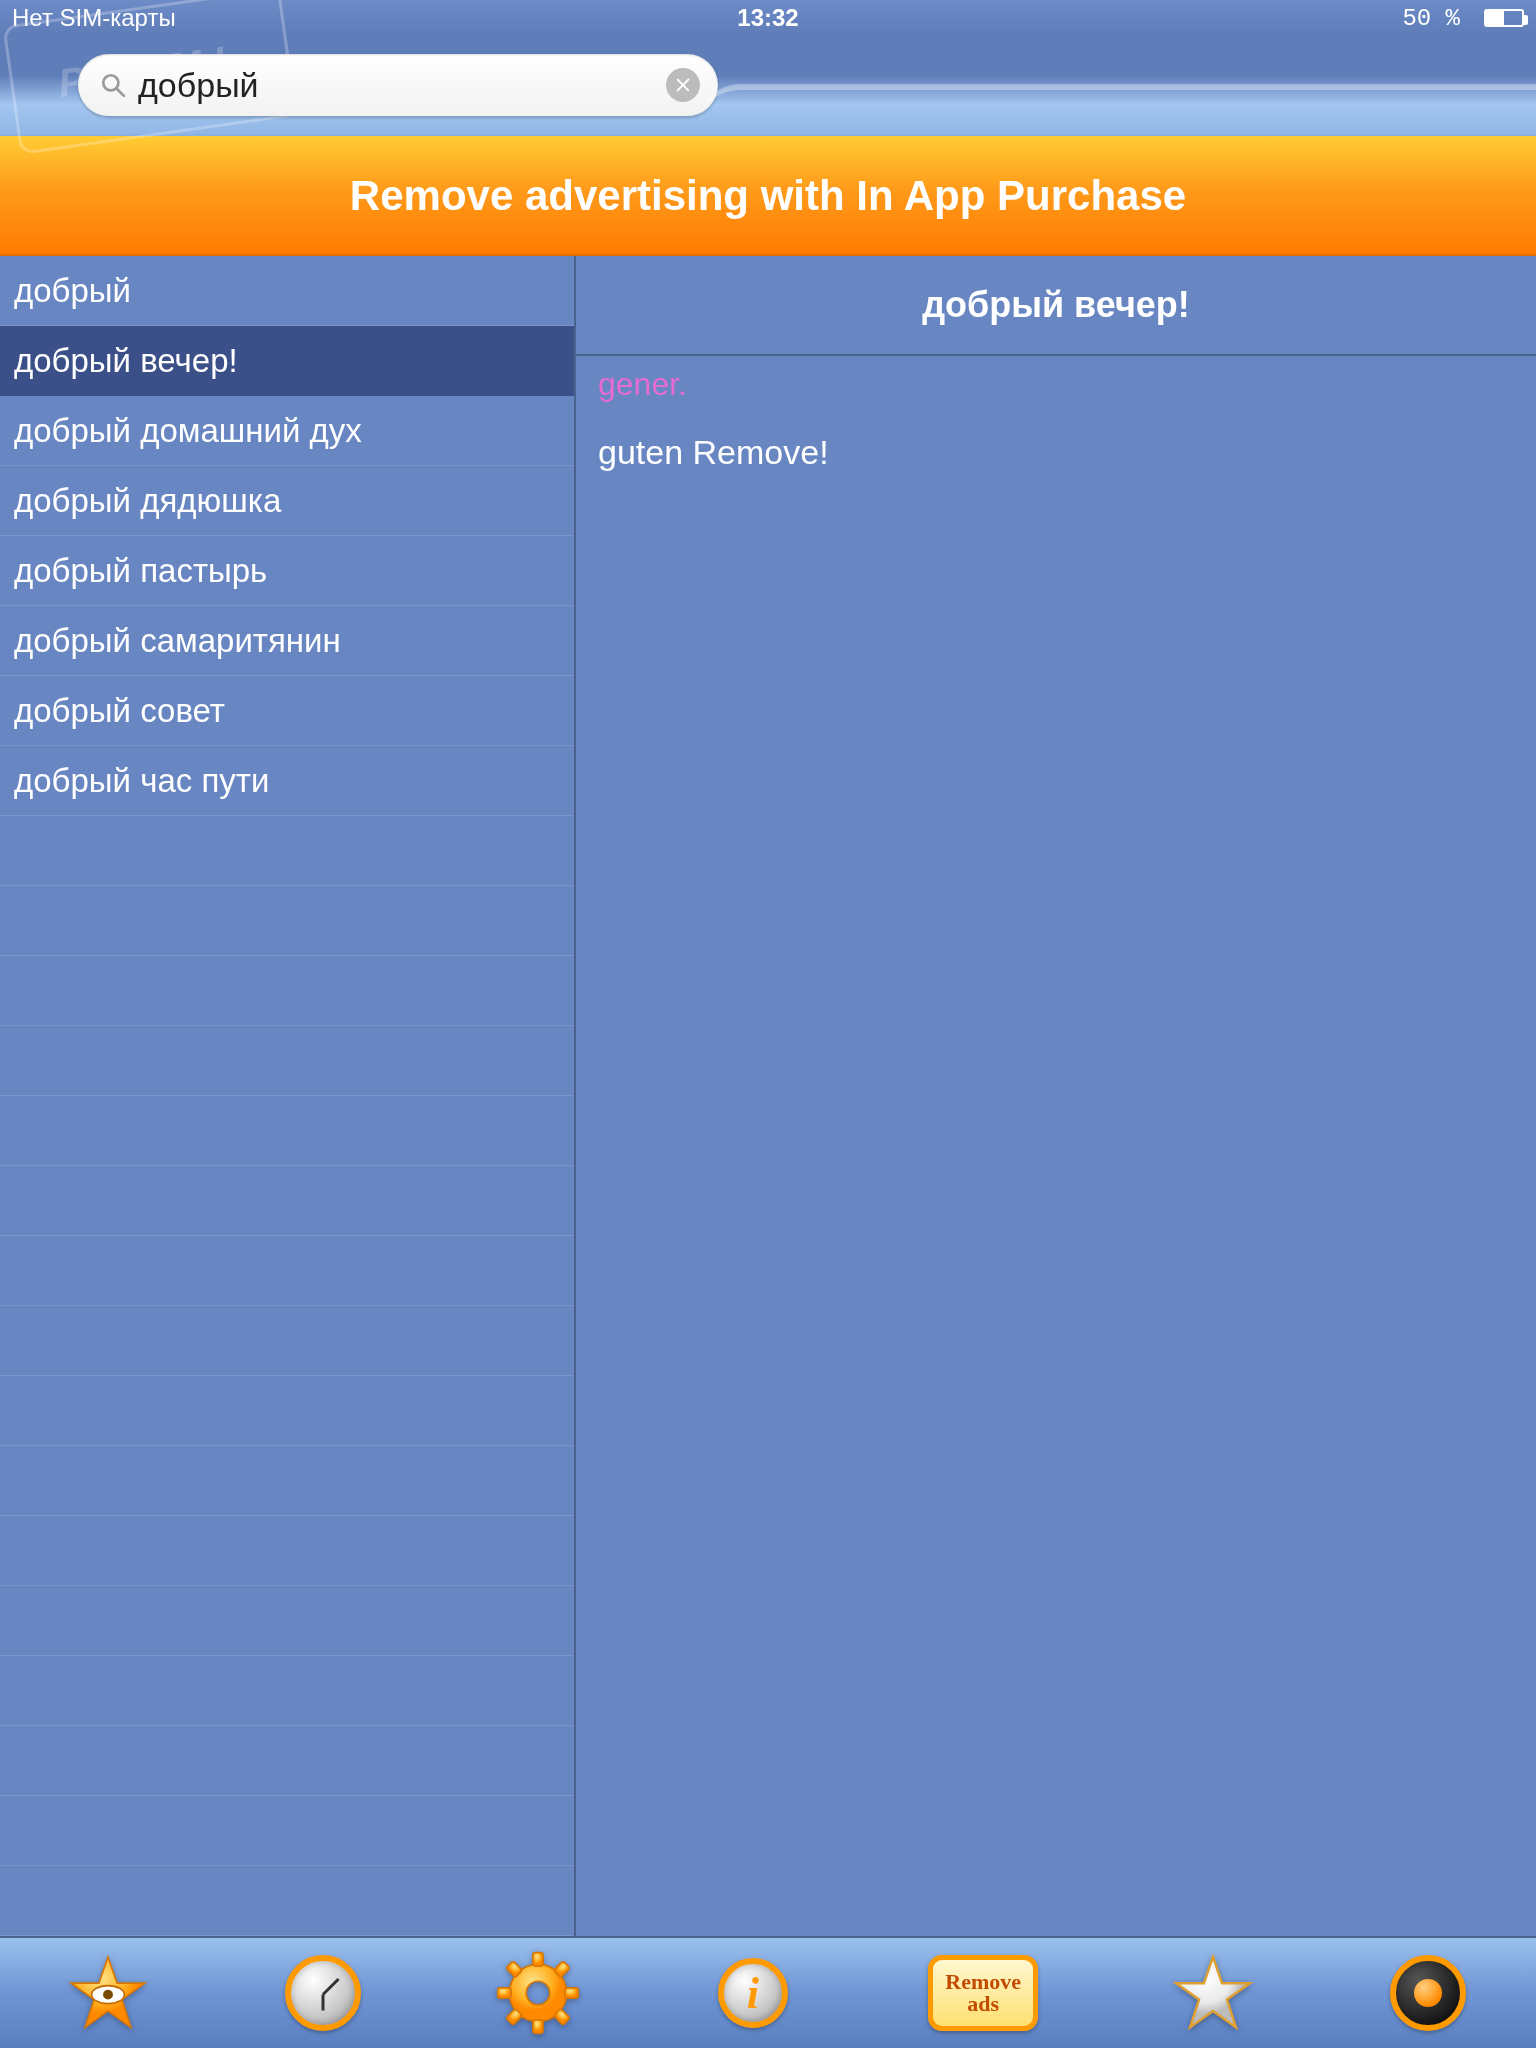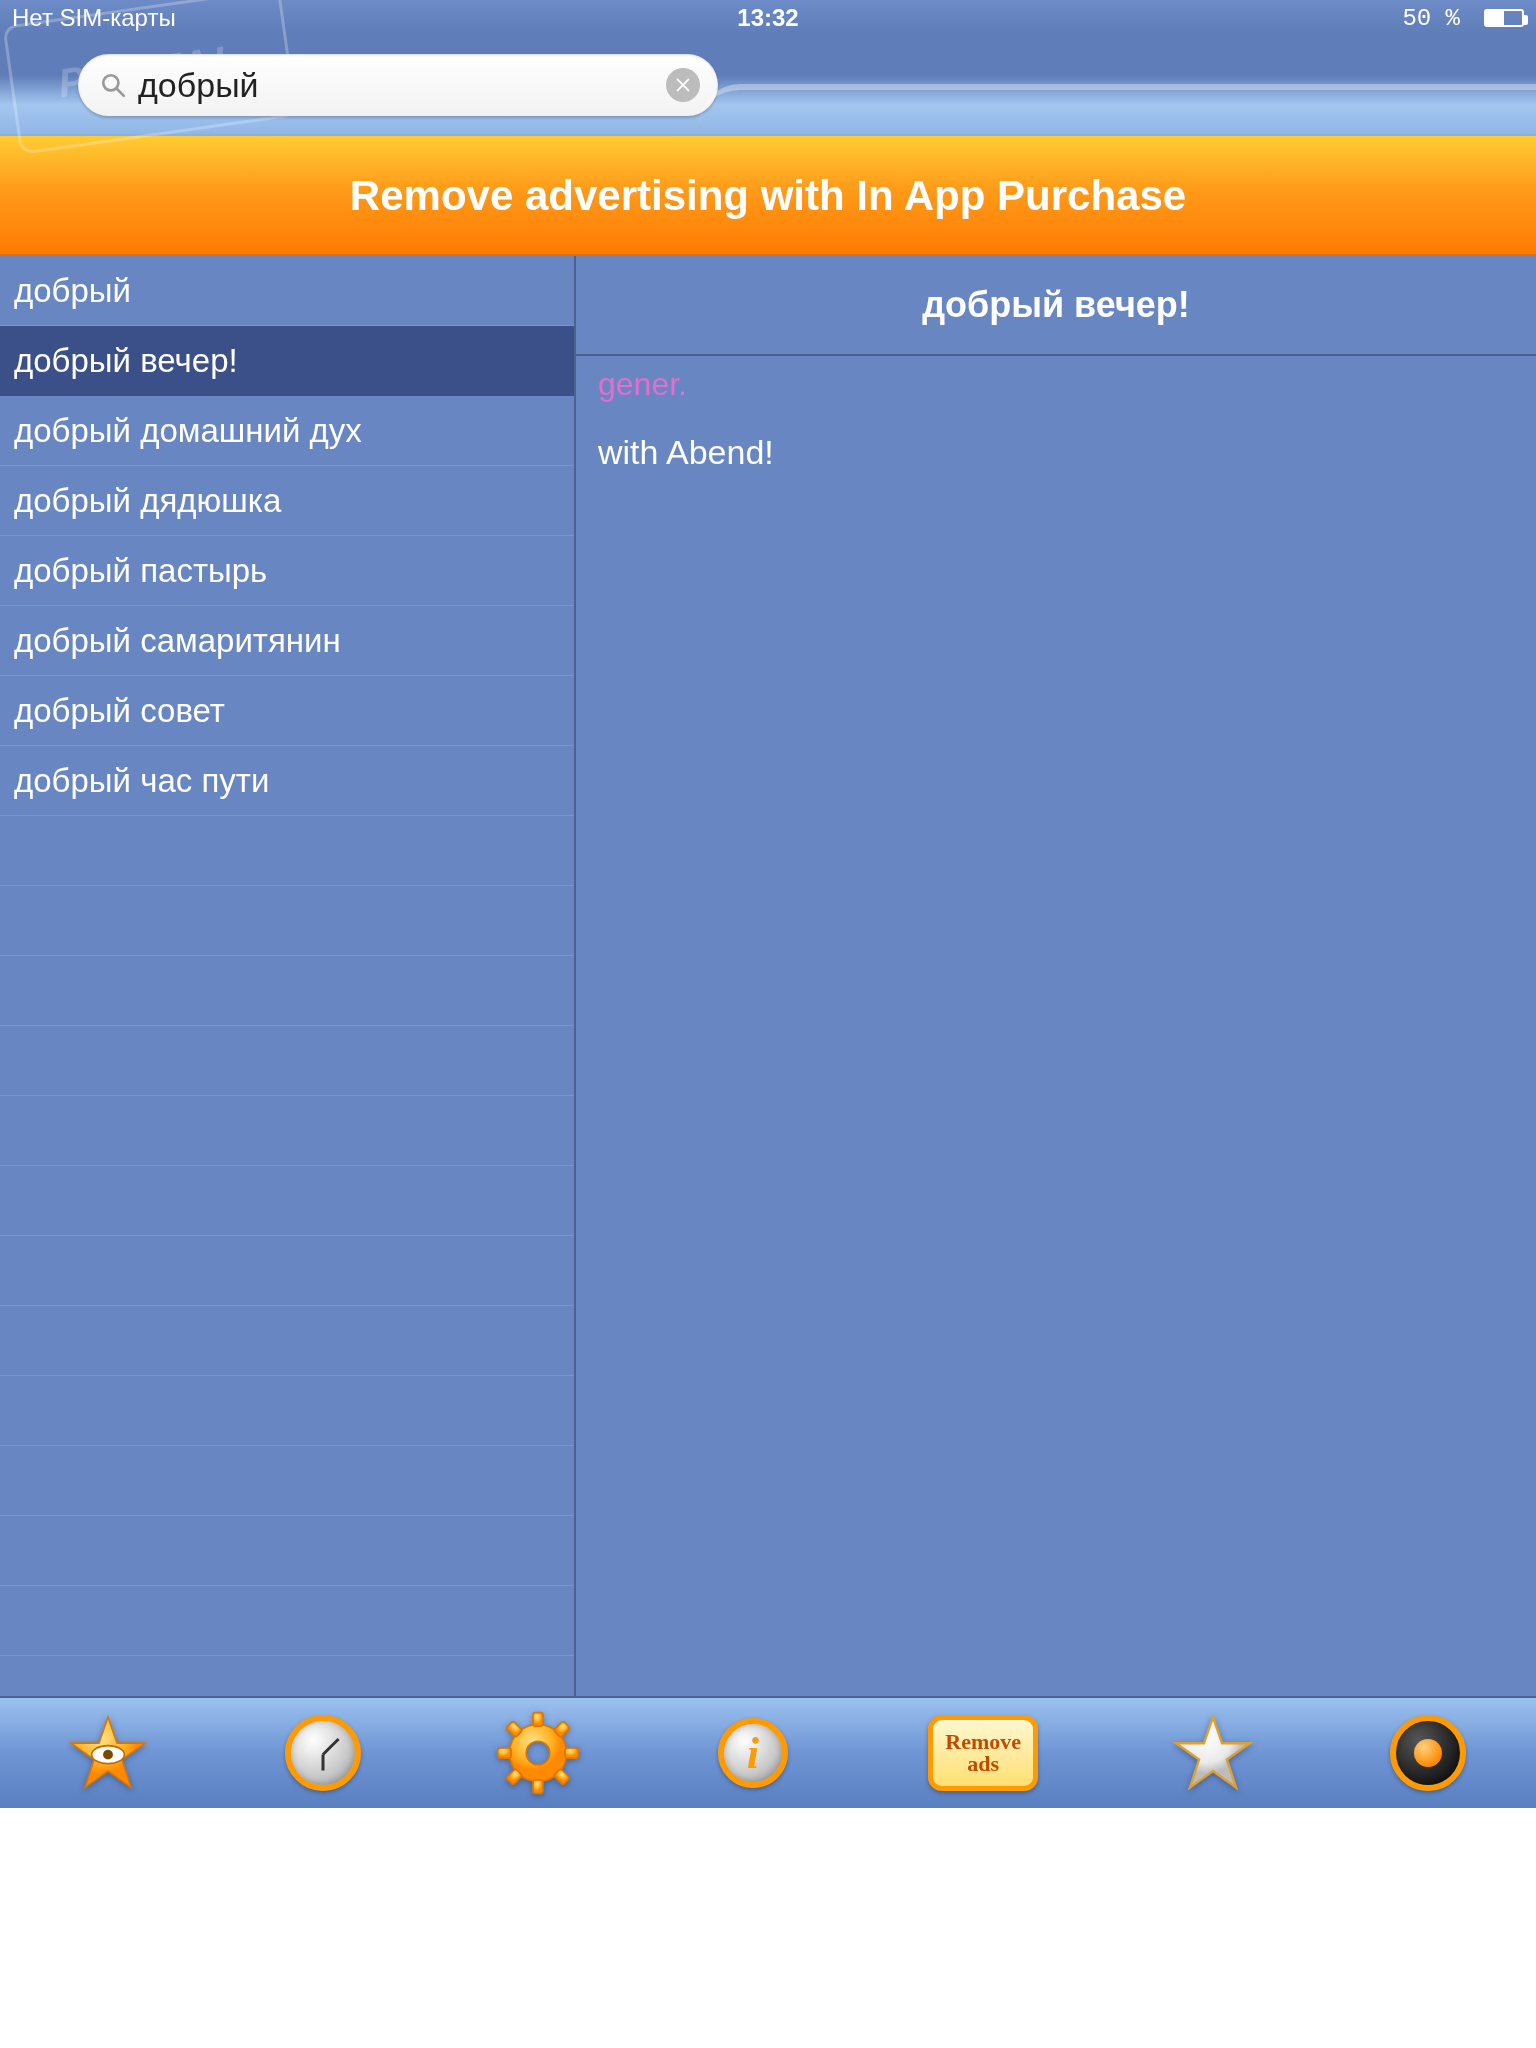--- a/index.html
+++ b/index.html
@@ -1,17 +1,17 @@
 <!DOCTYPE html>
 <html><head>
 <meta charset="utf-8">
 <style>
   * { margin: 0; padding: 0; box-sizing: border-box; }
   html, body { width: 1536px; height: 2048px; overflow: hidden; font-family: -apple-system, Helvetica, Arial, sans-serif; }
-  .root { width: 1536px; height: 1808px; display: flex; flex-direction: column; background: #f97316; justify-content: flex-end; }
+  .root { width: 1536px; height: 2048px; display: flex; flex-direction: column; background: #f97316; justify-content: flex-end; }
 
   
   .status-bar {
     height: 36px;
     background: linear-gradient(to bottom, #6d8bc7, #5e7cb8);
     display: flex; align-items: center; justify-content: space-between;
     color: #fff; font-size: 24px; padding: 0 12px;
   }
   .status-bar .center { position: absolute; left: 50%; transform: translateX(-50%); font-weight: 700; }
   .status-bar .right { display: flex; align-items: center; gap: 24px; font-family: Liberation Mono, monospace; }
@@ -200,21 +200,21 @@
         <div class="list-empty"></div>
         <div class="list-empty"></div>
         <div class="list-empty"></div>
         <div class="list-empty"></div>
         <div class="list-empty"></div>
       </div>
     <div class="right-panel">
       <div class="detail-header">добрый вечер!</div>
       <div class="detail-body">
         <div class="category">gener.</div>
-        <div class="translation">with Abend!</div>
+        <div class="translation">guten Remove!</div>
       </div>
     </div>
   </div>
 
   <div class="tabbar">
 
     <div class="tab-btn">
       <svg class="star-svg" viewBox="0 0 100 100">
         <defs>
             <radialGradient id="gstar1" cx="40%" cy="30%">

